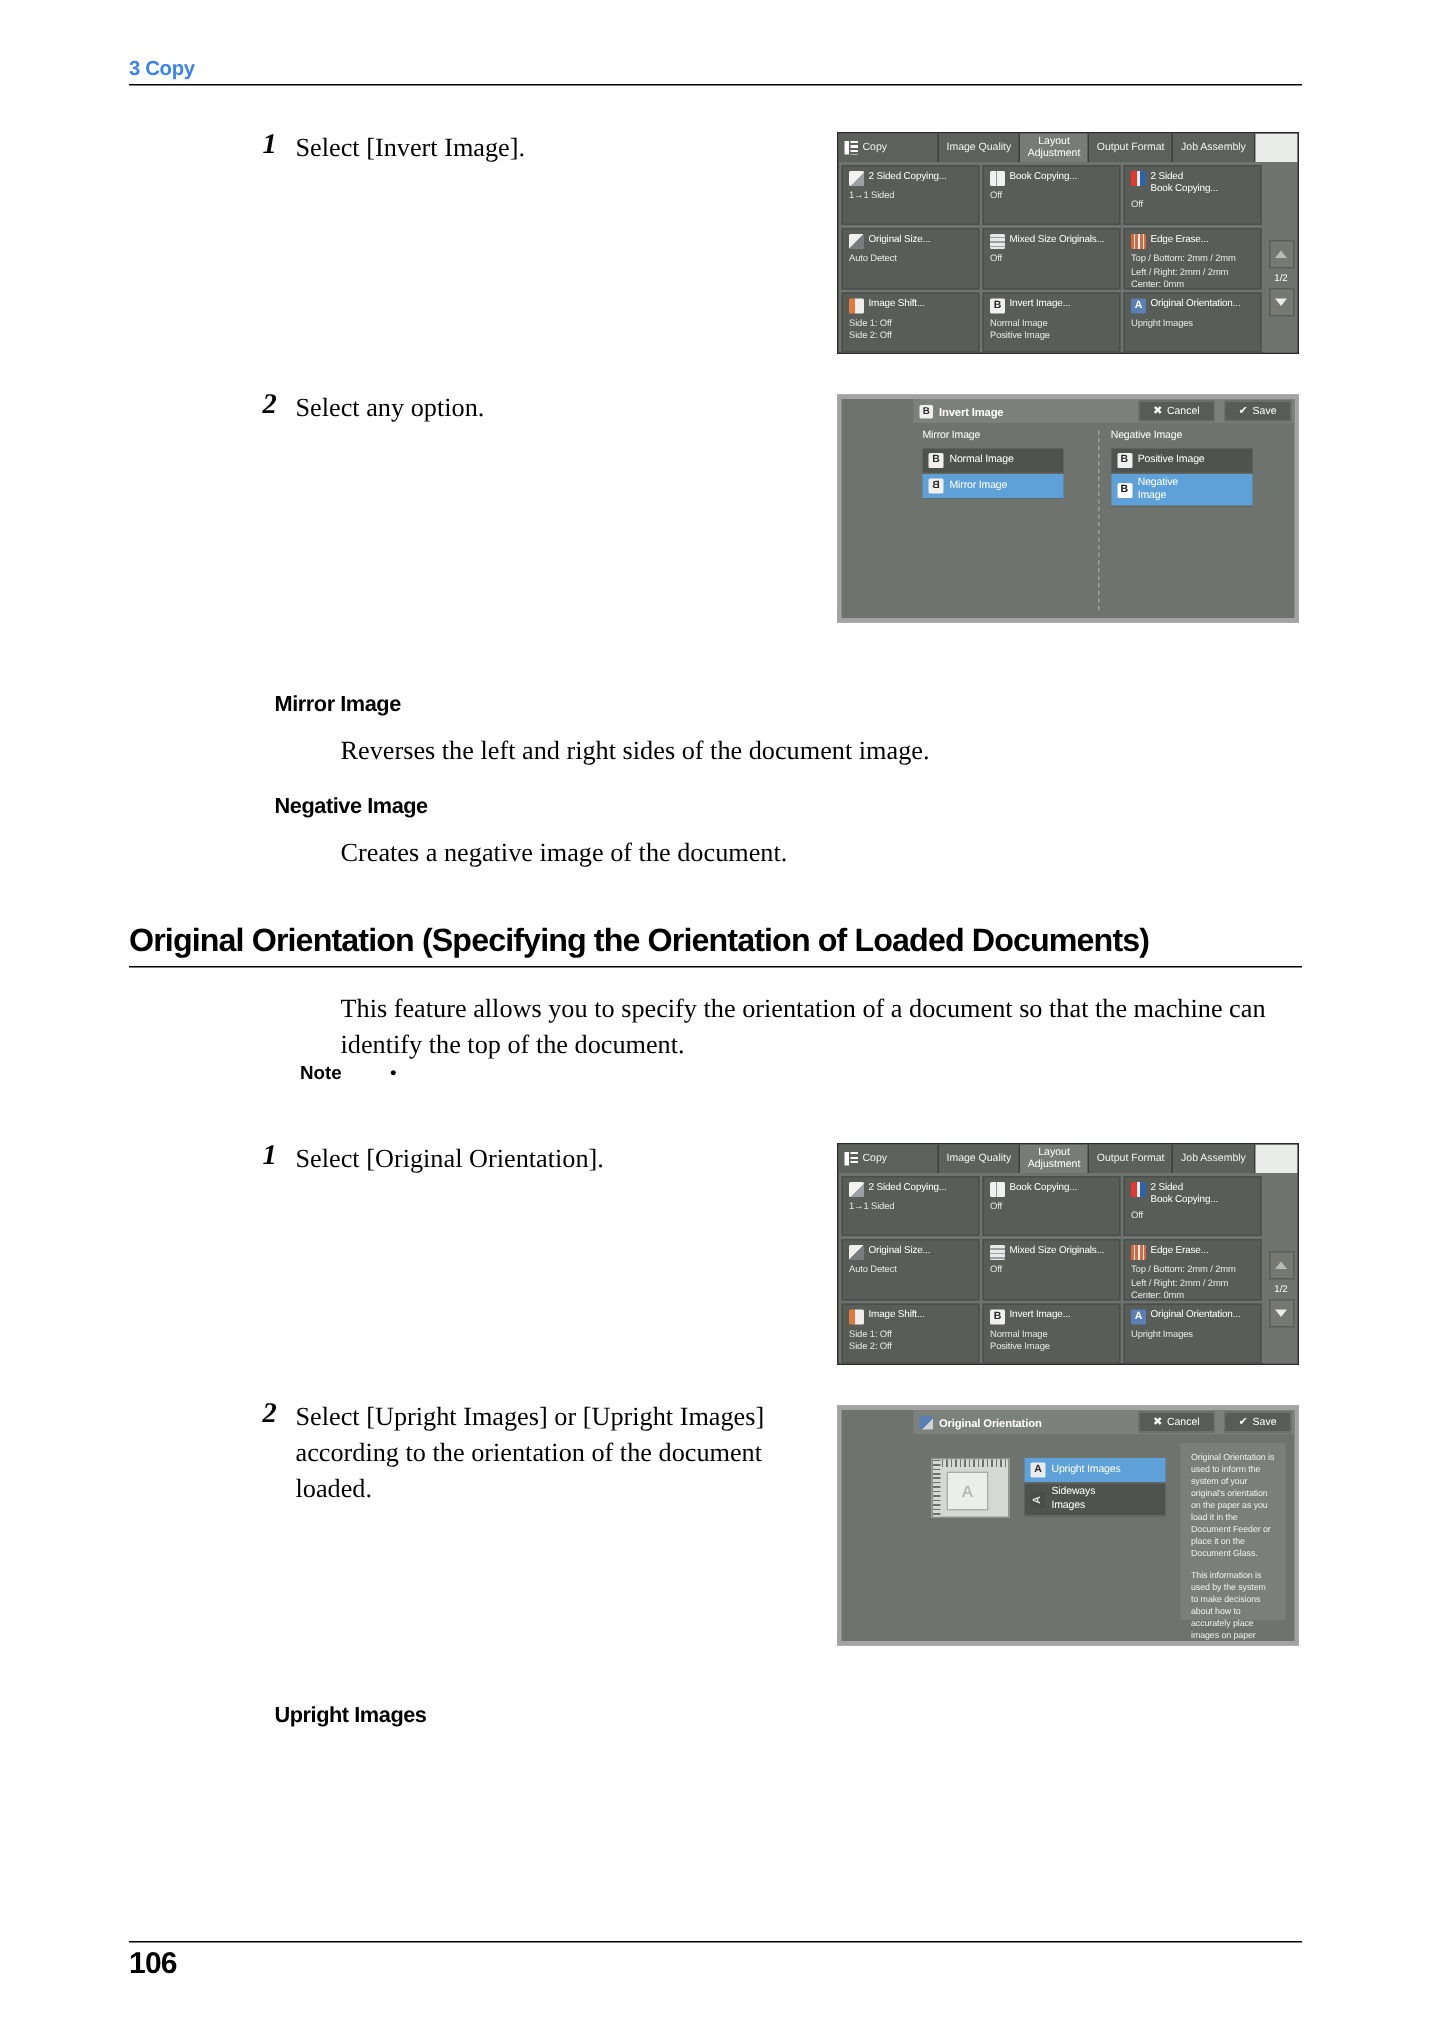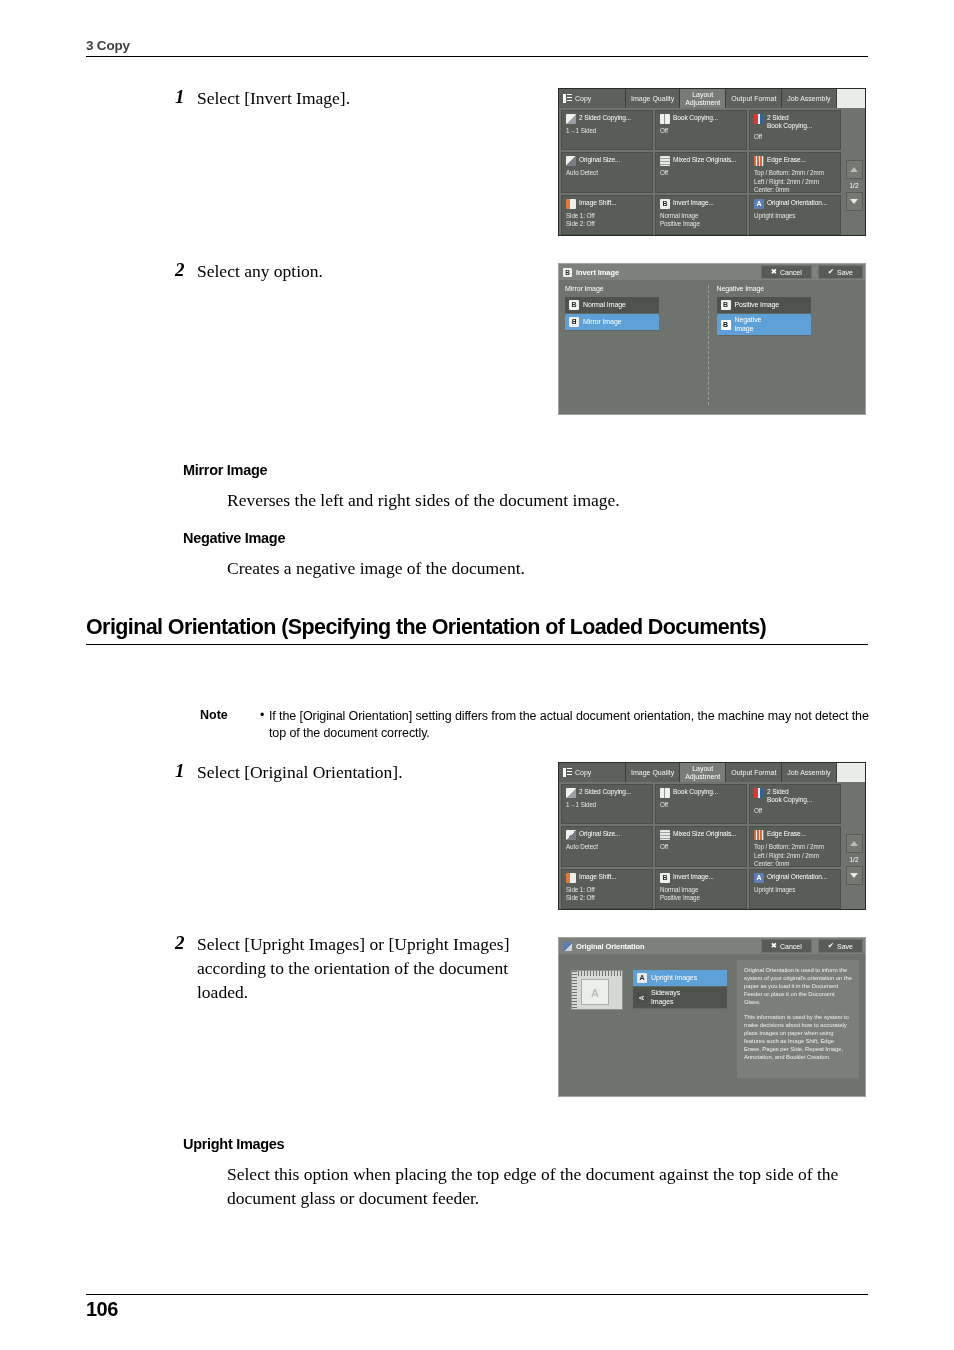--- a/index.html
+++ b/index.html
@@ -22,21 +22,21 @@
     position: absolute;
     left: 86px;
     top: 38px;
     width: 782px;
   }
   .header-label {
     font-family: "Liberation Sans", sans-serif;
     font-weight: bold;
     font-size: 13.5px;
     letter-spacing: -0.2px;
-    color: #404040;
+    color: #3b82f6;
     padding-bottom: 3px;
   }
   .header-rule {
     border-bottom: 1.6px solid #000;
   }
 
   
   .step {
     position: absolute;
     display: flex;
@@ -311,24 +311,25 @@
     font-size: 6.5px;
     color: #ffffff;
   }
 
   
   .dlg {
     position: absolute;
     width: 308px;
     height: 148px;
     background: #6f736e;
-    border: 1px solid #a3a3a3;
+    border: 3px solid #a3a3a3;
     box-sizing: border-box;
     font-family: "Liberation Sans", sans-serif;
     overflow: hidden;
+    padding-left: 48px;
   }
   .dlg-title {
     display: flex;
     align-items: center;
     height: 16px;
     background: #7d817c;
     padding-left: 4px;
     gap: 4px;
   }
   .dlg-title-text {
@@ -681,25 +682,25 @@
   <div class="body-text" style="left:200px; top:488px; width:670px;">Reverses the left and right sides of the document image.</div>
 
   <div class="sub-head" style="left:183px; top:530px;">Negative Image</div>
   <div class="body-text" style="left:200px; top:556px; width:670px;">Creates a negative image of the document.</div>
 
   <div class="section-head-wrap">
     <div class="section-head">Original Orientation (Specifying the Orientation of Loaded Documents)</div>
     <div class="section-rule"></div>
   </div>
 
+  <div class="body-text" style="left:200px; top:660px; width:668px;">This feature allows you to specify the orientation of a document so that the machine can identify the top of the document.</div>
 
   <div class="note-row">
     <div class="note-label">Note</div>
     <div class="note-bullet">•</div>
-    <div class="note-text">If the [Original Orientation] setting differs from the actual document orientation, the machine may not detect the top of the document correctly.</div>
   </div>
 
   <div class="step" style="left:175px; top:760px; width:360px;">
     <div class="step-num">1</div>
     <div class="step-text">Select [Original Orientation].</div>
   </div>
 
   <div class="ui" style="left:558px; top:762px;">
     <div class="tabbar">
       <div class="tab copy">
@@ -860,20 +861,19 @@
       </div>
 
       <div class="oo-right">
         <p class="oo-para">Original Orientation is used to inform the system of your original's orientation on the paper as you load it in the Document Feeder or place it on the Document Glass.</p>
         <p class="oo-para">This information is used by the system to make decisions about how to accurately place images on paper when using features such as Image Shift, Edge Erase, Pages per Side, Repeat Image, Annotation, and Booklet Creation.</p>
       </div>
     </div>
   </div>
 
   <div class="sub-head" style="left:183px; top:1136px;">Upright Images</div>
-  <div class="body-text" style="left:200px; top:1162px; width:670px;">Select this option when placing the top edge of the document against the top side of the document glass or document feeder.</div>
 
   <div class="footer">
     <div class="footer-rule"></div>
     <div class="footer-page">106</div>
   </div>
 
 </div>
 
 </body></html>

